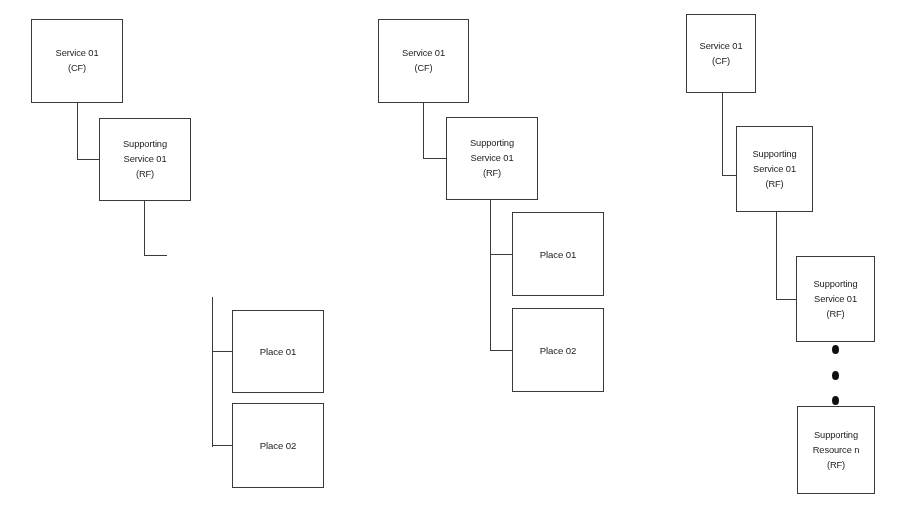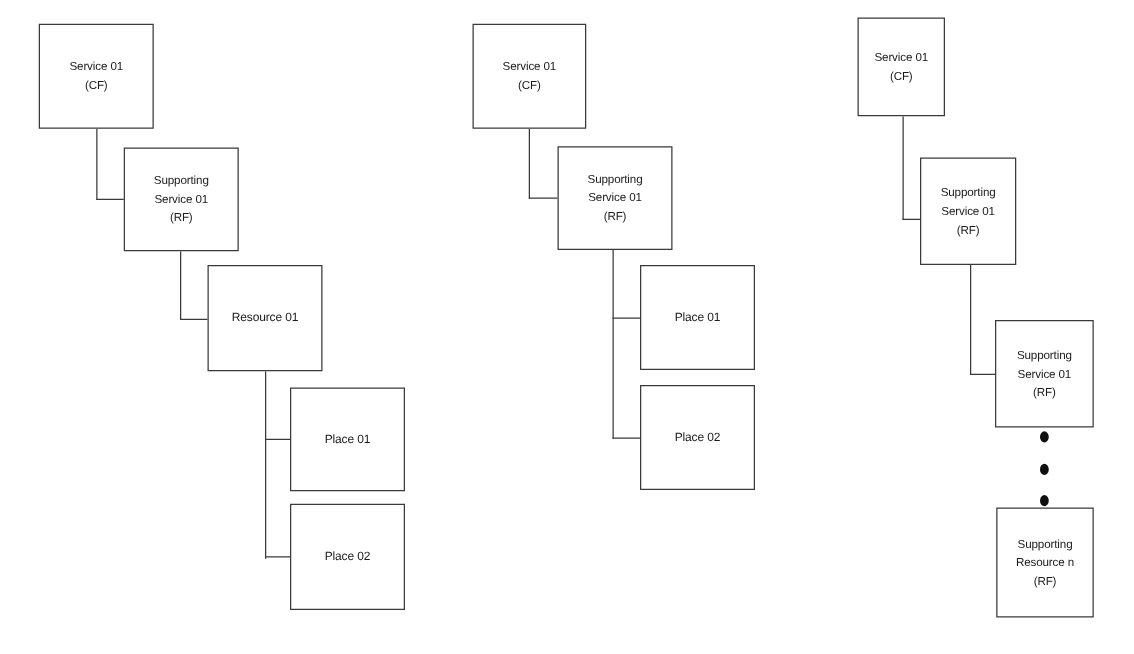--- a/index.html
+++ b/index.html
@@ -91,23 +91,20 @@
   <div class="diagram" id="layer-nodes">
       <div class="node" id="left-service-01" style="left: 31px; top: 19px; width: 92px; height: 84px;">
         <span class="line">Service 01</span>
         <span class="line">(CF)</span>
       </div>
       <div class="node" id="left-supporting-service-01" style="left: 99px; top: 118px; width: 92px; height: 83px;">
         <span class="line">Supporting</span>
         <span class="line">Service 01</span>
         <span class="line">(RF)</span>
       </div>
-      <div class="node compact" id="left-resource-01" style="left: 166px; top: 212px; width: 92px; height: 85px;">
-        <span class="line">Resource 01</span>
-      </div>
       <div class="node compact" id="left-place-01" style="left: 232px; top: 310px; width: 92px; height: 83px;">
         <span class="line">Place 01</span>
       </div>
       <div class="node compact" id="left-place-02" style="left: 232px; top: 403px; width: 92px; height: 85px;">
         <span class="line">Place 02</span>
       </div>
       <div class="node" id="mid-service-01" style="left: 378px; top: 19px; width: 91px; height: 84px;">
         <span class="line">Service 01</span>
         <span class="line">(CF)</span>
       </div>

